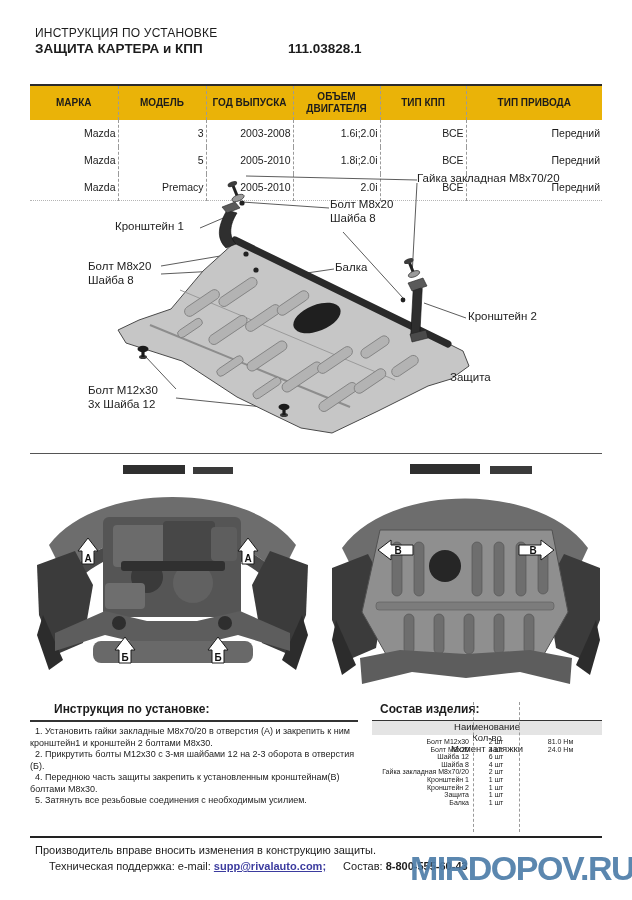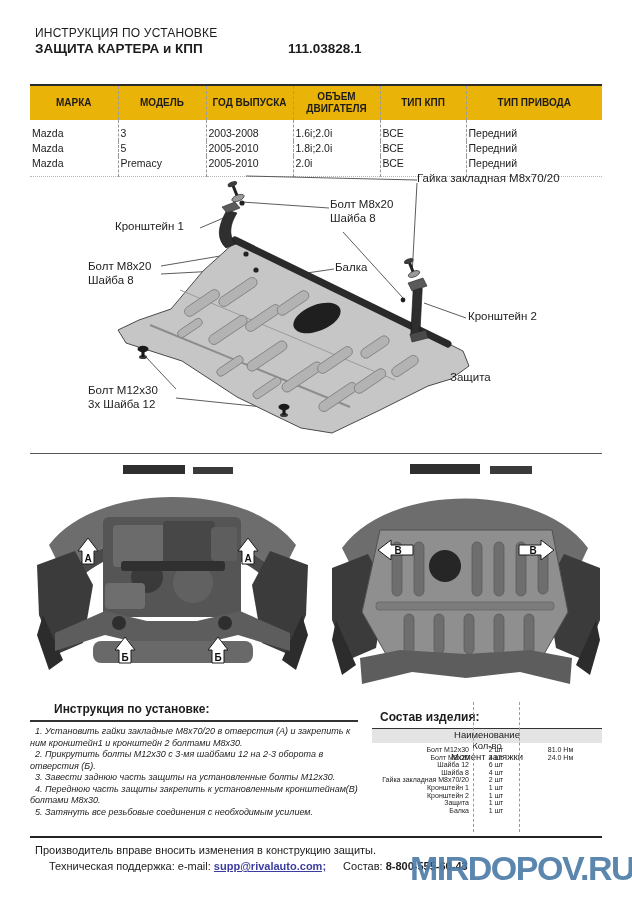--- a/index.html
+++ b/index.html
@@ -7,43 +7,43 @@
         font-family:"Liberation Sans",sans-serif;color:#1c1c1c;}
   .abs{position:absolute;}
   
   .title-sub{left:35px;top:26px;font-size:12px;letter-spacing:.2px;}
   .title-main{left:35px;top:41px;font-size:13.5px;font-weight:bold;}
   .part-number{left:288px;top:41px;font-size:13.5px;font-weight:bold;}
   
   .fitment{left:30px;top:84px;width:572px;border-collapse:collapse;table-layout:fixed;
            border-top:2px solid #2b2b2b;border-bottom:1px dotted #b5b5b5;}
   .fitment th{background:#eab308;font-size:10px;font-weight:bold;padding:5px 2px;line-height:12px;}
-  .fitment td{font-size:10.5px;text-align:left;padding:1px 2px;line-height:13px;margin-top:28px;}
+  .fitment td{font-size:10.5px;text-align:right;padding:7px 2px;line-height:13px;margin-top:28px;}
   .fitment th,.fitment td{border-right:1px dashed #9a9a9a;}
   .fitment th:last-child,.fitment td:last-child{border-right:none;}
   .fitment tbody tr:first-child td{padding-top:7px;}
   .fitment tbody tr:last-child td{padding-bottom:6px;}
   
   .diagram{left:30px;top:170px;width:572px;height:285px;}
   .dlabel{position:absolute;font-size:11.5px;line-height:13.5px;white-space:nowrap;color:#222;}
   
   .divider1{left:30px;top:453px;width:572px;border-top:1px solid #555;height:0;}
   .thick-line{left:30px;top:836px;width:572px;border-top:2px solid #222;height:0;}
   
   .photo{background:#fff;}
   .photo-left{left:35px;top:465px;width:275px;height:210px;}
   .photo-right{left:330px;top:462px;width:272px;height:232px;}
   
   .instructions{left:30px;top:702px;width:332px;}
   .instructions h3{margin:0 0 0 5px;font-size:12px;border-bottom:none;padding-left:19px;}
   .instr-rule{border-top:2px solid #333;margin-top:4px;margin-bottom:4px;width:328px;}
-  .step{font-size:9px;line-height:11.5px;text-indent:5px;font-style:italic;}
+  .step{font-size:9px;line-height:11.5px;text-indent:5px;}
   
   .parts-block{left:372px;top:702px;width:230px;height:134px;}
-  .parts-title{font-size:12px;font-weight:bold;margin-left:8px;margin-top:8px;}
+  .parts-title{font-size:12px;font-weight:bold;margin-left:8px;}
   .parts-rule{border-top:1.5px solid #333;margin-top:4px;}
   .parts-header{display:flex;background:#e4e4e4;font-size:9.5px;height:14px;align-items:center;flex-direction:column;}
   .parts-header div{text-align:center;}
   .ph-name{width:101px;}.ph-qty{width:46px;}.ph-torque{width:83px;}
   .parts-rows{margin-top:3px;}
   .parts-row{display:flex;font-size:7px;line-height:7.6px;}
   .pr-name{width:97px;text-align:right;padding-right:4px;}
   .pr-qty{width:46px;text-align:center;}
   .pr-torque{width:83px;text-align:center;}
   .vline{position:absolute;top:0;height:130px;border-left:1px dashed #9a9a9a;width:0;}
@@ -298,21 +298,20 @@
       </g>
     </svg>
   </div>
 
   <div class="abs instructions">
     <h3>Инструкция по установке:</h3>
     <div class="instr-rule"></div>
     <div>
         <div class="step">1. Установить гайки закладные М8х70/20 в отверстия (А) и закрепить к ним кронштейн1 и кронштейн 2 болтами М8х30.</div>
         <div class="step">2. Прикрутить болты М12х30 с 3-мя шайбами 12 на 2-3 оборота в отверстия (Б).</div>
-        <div class="step">3. Завести заднюю часть защиты на установленные болты М12х30.</div>
         <div class="step">4. Переднюю часть защиты закрепить к установленным кронштейнам(В) болтами М8х30.</div>
         <div class="step">5. Затянуть все резьбовые соединения с необходимым усилием.</div>
       </div>
   </div>
 
   <div class="abs parts-block">
     <div class="vline vline1"></div>
     <div class="vline vline2"></div>
     <div class="parts-title">Состав изделия:</div>
     <div class="parts-rule"></div>

